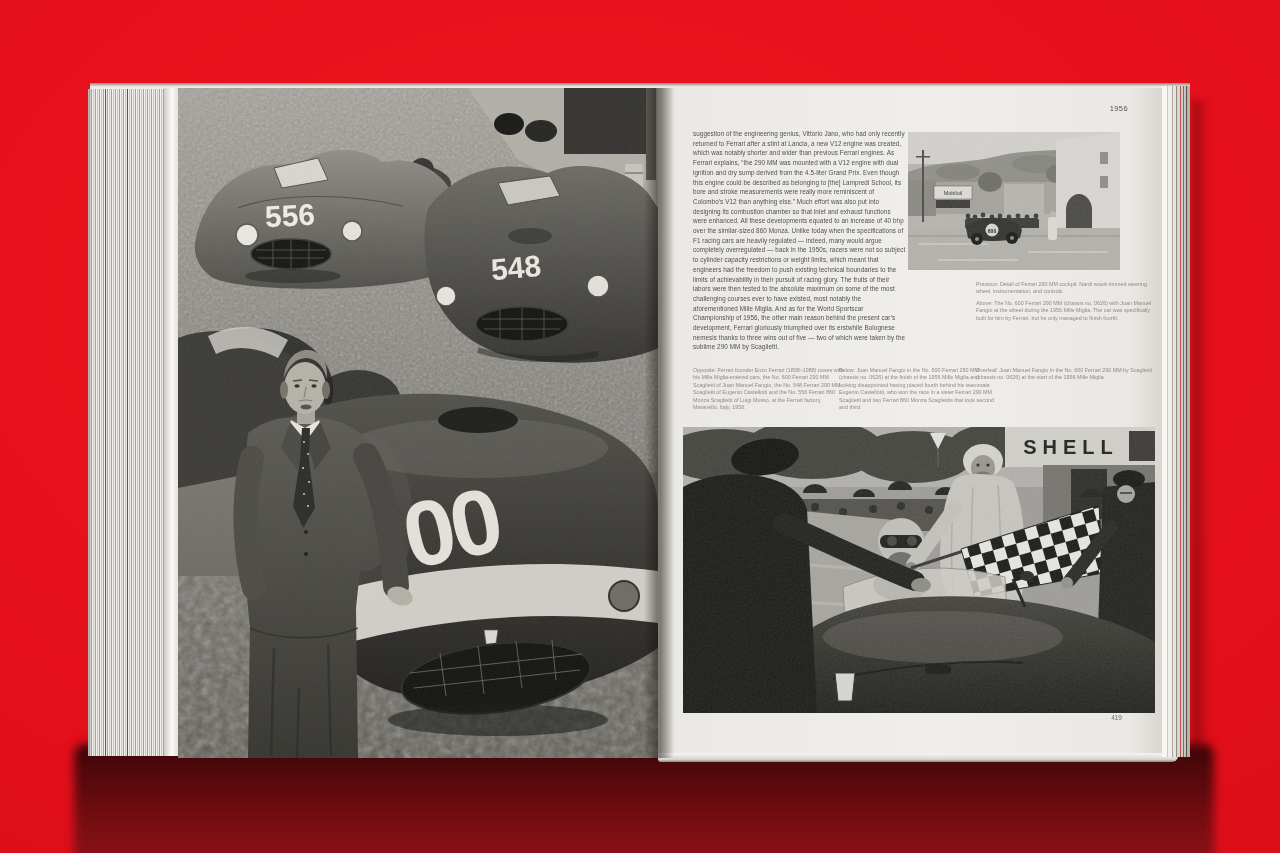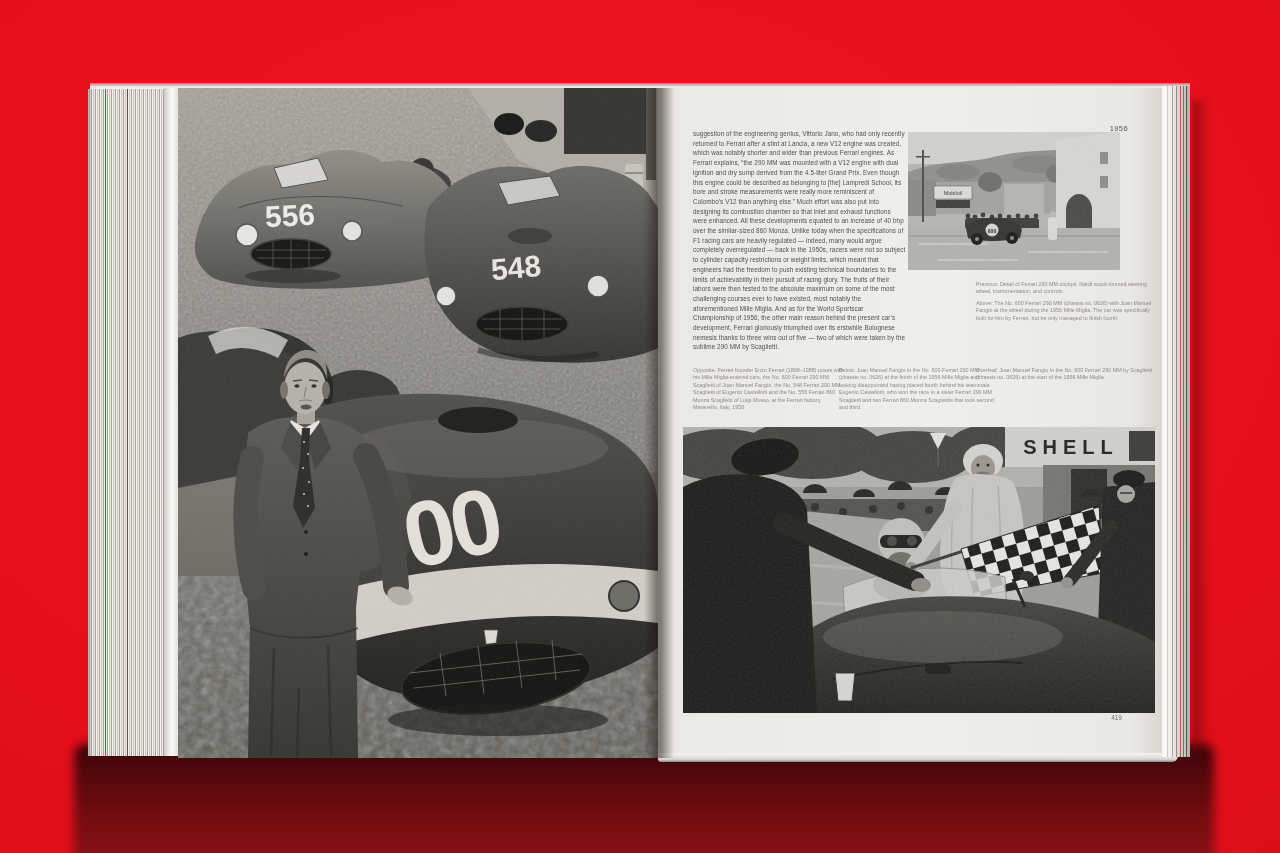--- a/index.html
+++ b/index.html
@@ -46,21 +46,21 @@
   }
   .bottom-edge-right{
     position:absolute;left:658px;top:753px;width:520px;height:9px;
     background:linear-gradient(180deg,#f6f5f2 0%,#d9d6d0 70%,#8d8983 100%);
     border-radius:0 0 6px 3px;
   }
   .right-stack{
     position:absolute;left:1162px;top:86px;width:28px;height:671px;
     background:linear-gradient(90deg,#f8f7f4 0 5px,#cbc8c2 5px 6px,#efeeea 6px 10px,#a9a59e 10px 11px,#e6e4df 11px 14px,#8f8b84 14px 15px,#d9d6d0 15px 18px,#b85352 18px 19px,#cfccc6 19px 21px,#6f7a5c 21px 22px,#c9c6c0 22px 24px,#55524d 24px 25px,#b7b4ae 25px 28px);
   }
-  .running-head{position:absolute;right:34px;top:36px;font-size:7.5px;letter-spacing:.4px;color:#56564f;}
+  .running-head{position:absolute;right:34px;top:16px;font-size:7.5px;letter-spacing:.4px;color:#56564f;}
   .body-text{
     position:absolute;left:35px;top:41px;width:213px;
     font-size:6.3px;line-height:9.7px;letter-spacing:.08px;color:#505049;text-align:left;
   }
   .top-photo{position:absolute;left:250px;top:44px;width:212px;height:138px;}
   .cap-under{position:absolute;left:318px;top:193px;width:184px;color:#8e8c86;font-size:5.4px;line-height:7.4px;}
   .cap-under p{margin:0 0 4px 0;}
   .cap-col{position:absolute;top:279px;color:#8e8c86;font-size:5.4px;line-height:7.4px;}
   .cap-c1{left:35px;width:155px;}
   .cap-c2{left:181px;width:155px;}

